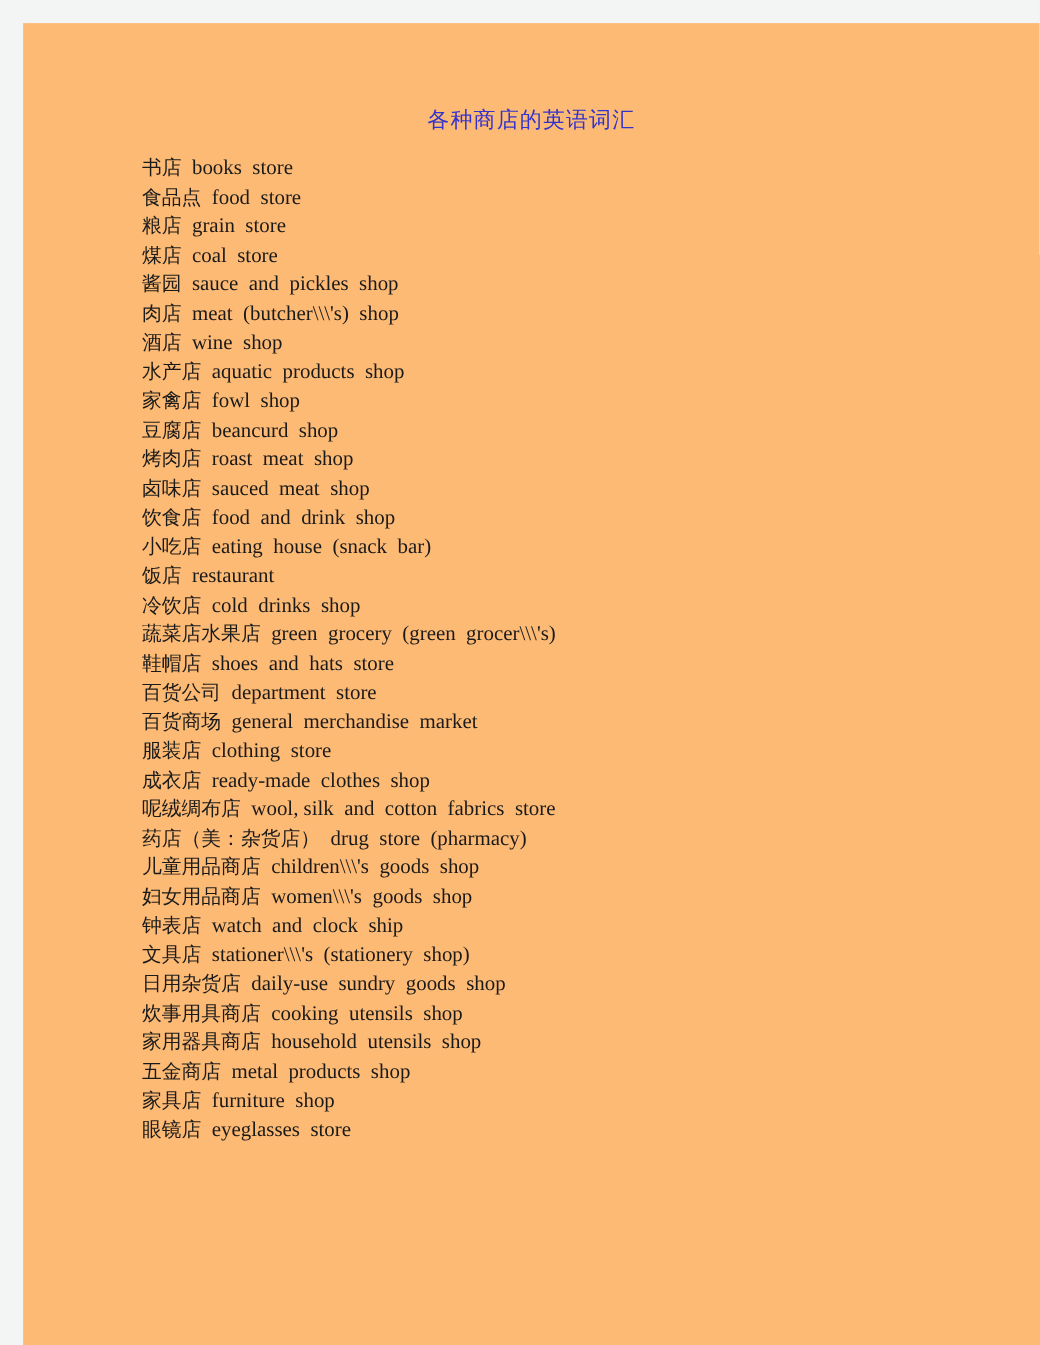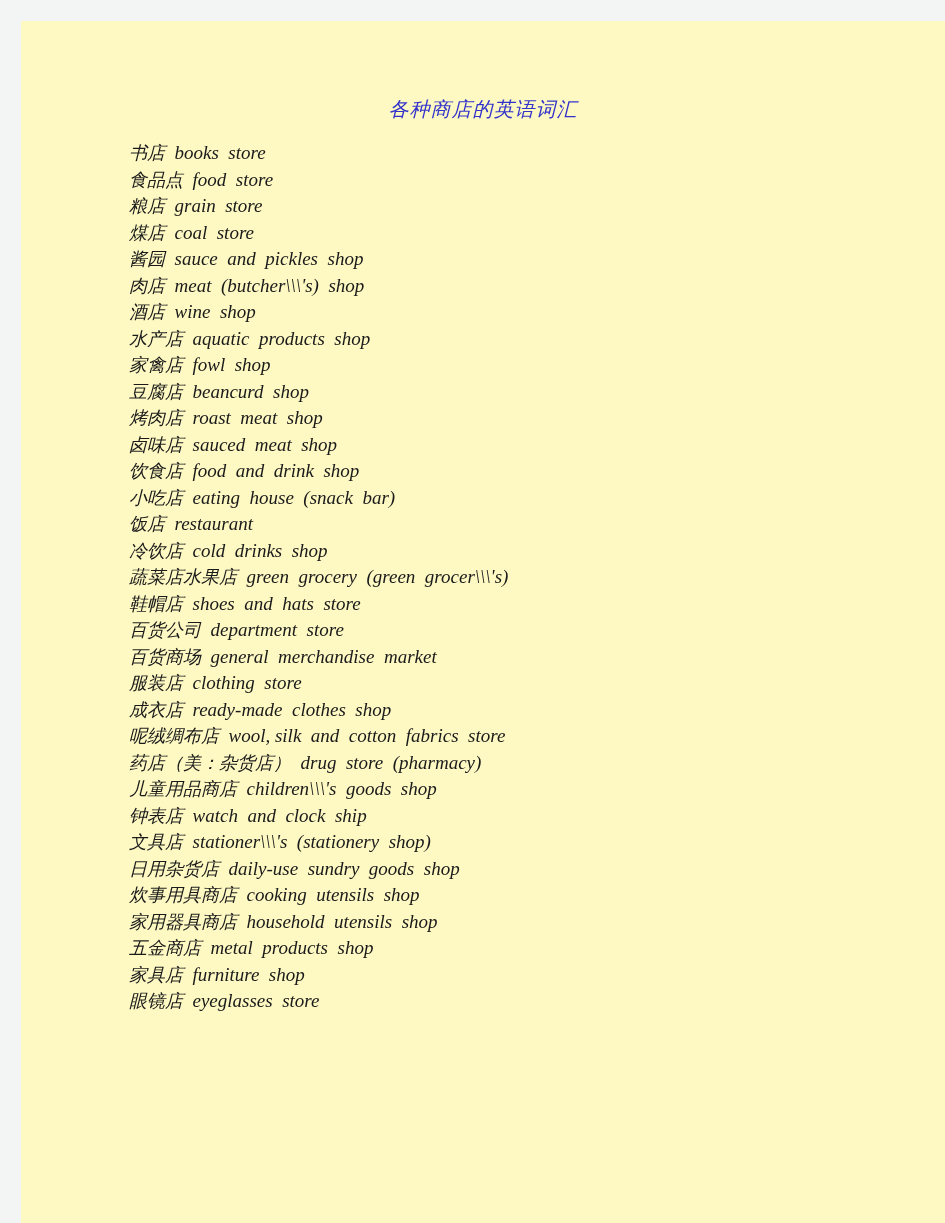--- a/index.html
+++ b/index.html
@@ -30,22 +30,21 @@
     width: 21px;
     height: 1223px;
     background: #f3f4f4;
   }
   .page {
     position: absolute;
     left: 21px;
     top: 21px;
     width: 924px;
     height: 1202px;
-    background: #fef9c3;
-    font-style: italic;
+    background: #fdba74;
   }
   .doc-title {
     position: absolute;
     left: 0;
     top: 75px;
     width: 924px;
     text-align: center;
     font-size: 20px;
     line-height: 26px;
     color: #3333cc;
@@ -108,20 +107,21 @@
       <li class="vocab-line"><span class="cn">冷饮店</span>  <span class="en">cold  drinks  shop</span></li>
       <li class="vocab-line"><span class="cn">蔬菜店水果店</span>  <span class="en">green  grocery  (green  grocer\\\'s)</span></li>
       <li class="vocab-line"><span class="cn">鞋帽店</span>  <span class="en">shoes  and  hats  store</span></li>
       <li class="vocab-line"><span class="cn">百货公司</span>  <span class="en">department  store</span></li>
       <li class="vocab-line"><span class="cn">百货商场</span>  <span class="en">general  merchandise  market</span></li>
       <li class="vocab-line"><span class="cn">服装店</span>  <span class="en">clothing  store</span></li>
       <li class="vocab-line"><span class="cn">成衣店</span>  <span class="en">ready-made  clothes  shop</span></li>
       <li class="vocab-line"><span class="cn">呢绒绸布店</span>  <span class="en">wool, silk  and  cotton  fabrics  store</span></li>
       <li class="vocab-line"><span class="cn">药店（美：杂货店）</span>  <span class="en">drug  store  (pharmacy)</span></li>
       <li class="vocab-line"><span class="cn">儿童用品商店</span>  <span class="en">children\\\'s  goods  shop</span></li>
+      <li class="vocab-line"><span class="cn">妇女用品商店</span>  <span class="en">women\\\'s  goods  shop</span></li>
       <li class="vocab-line"><span class="cn">钟表店</span>  <span class="en">watch  and  clock  ship</span></li>
       <li class="vocab-line"><span class="cn">文具店</span>  <span class="en">stationer\\\'s  (stationery  shop)</span></li>
       <li class="vocab-line"><span class="cn">日用杂货店</span>  <span class="en">daily-use  sundry  goods  shop</span></li>
       <li class="vocab-line"><span class="cn">炊事用具商店</span>  <span class="en">cooking  utensils  shop</span></li>
       <li class="vocab-line"><span class="cn">家用器具商店</span>  <span class="en">household  utensils  shop</span></li>
       <li class="vocab-line"><span class="cn">五金商店</span>  <span class="en">metal  products  shop</span></li>
       <li class="vocab-line"><span class="cn">家具店</span>  <span class="en">furniture  shop</span></li>
       <li class="vocab-line"><span class="cn">眼镜店</span>  <span class="en">eyeglasses  store</span></li>
     </ul>
 

